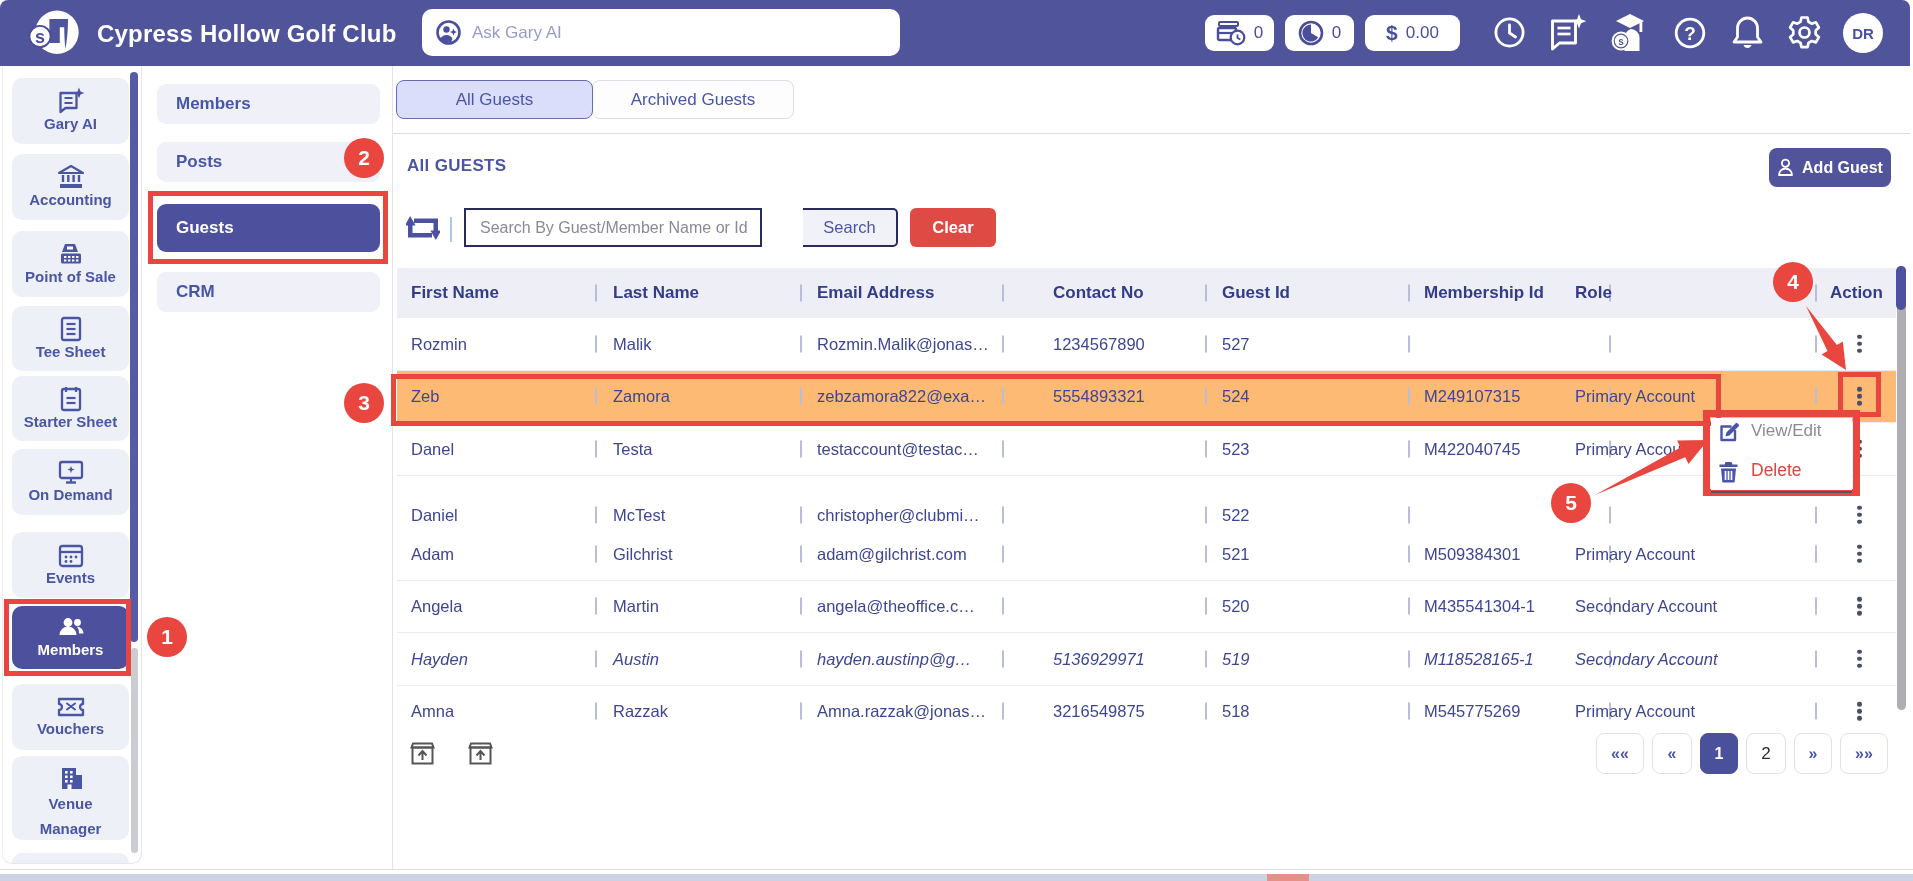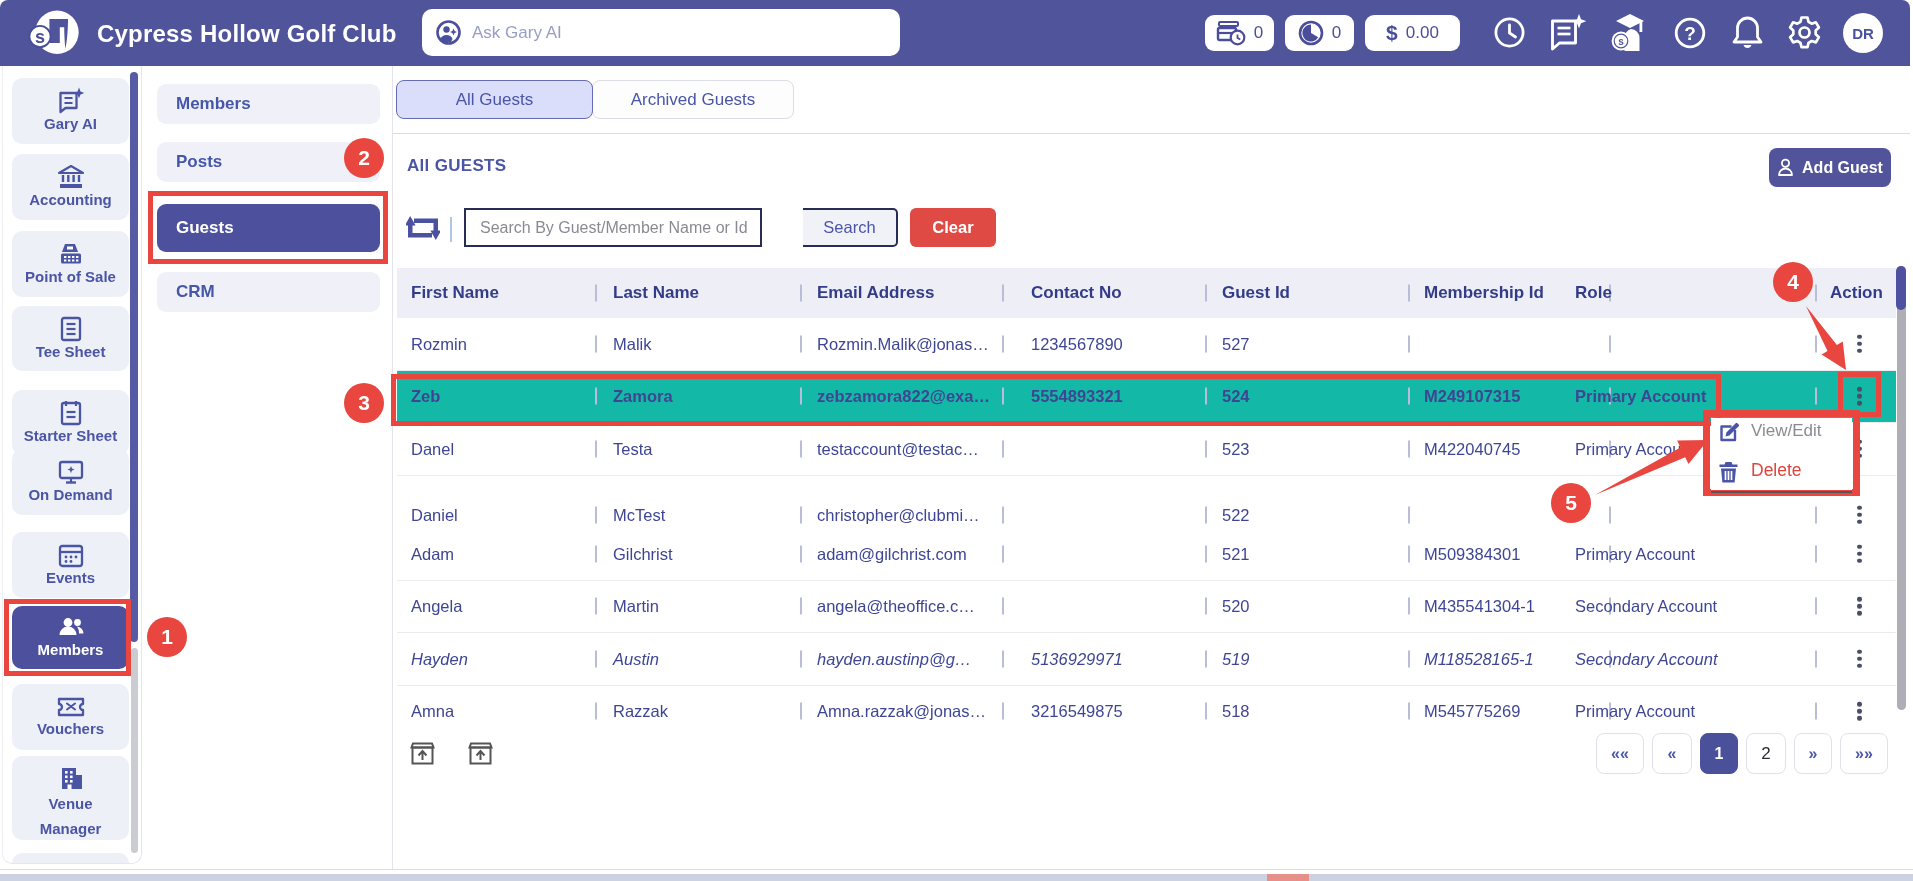--- a/index.html
+++ b/index.html
@@ -59,24 +59,24 @@
   #btnClear { position:absolute; left:910px; top:208px; width:86px; height:39px;
     background:#DF4A45; border-radius:6px; color:#fff; font-size:16.5px; font-weight:bold;
     display:flex; align-items:center; justify-content:center; }
 
   
   #tbl { position:absolute; left:397px; top:268px; width:1499px; height:455px; overflow:hidden; }
   #thead { position:absolute; left:0; top:0; width:1499px; height:50px; background:#EDEEF6;
     color:#333C88; font-weight:bold; font-size:17px; }
   .trow { position:absolute; left:0; width:1499px; height:52.5px; background:#fff;
     border-bottom:1px solid #EBEBF2; color:#3E4694; font-size:16.5px; }
-  .trow.grn { background:#14b8a6;font-weight:bold; }
+  .trow.grn { background:#fdba74; }
   .cell { position:absolute; top:50%; transform:translateY(-50%); white-space:nowrap; }
   .sep { position:absolute; top:50%; transform:translateY(-50%); width:2px; height:17px; background:#B9BDD9; }
-  .co1{left:14px}.co2{left:216px}.co3{left:420px}.co4{left:634px}.co5{left:825px}.co6{left:1027px}.co7{left:1178px}.co8{left:1433px}
+  .co1{left:14px}.co2{left:216px}.co3{left:420px}.co4{left:656px}.co5{left:825px}.co6{left:1027px}.co7{left:1178px}.co8{left:1433px}
   .sp1{left:198px}.sp2{left:403px}.sp3{left:605px}.sp4{left:808px}.sp5{left:1011px}.sp6{left:1212px}.sp7{left:1418px}
   .dots { position:absolute; left:1460px; top:50%; width:4.5px; height:4.5px; border-radius:50%;
     background:#4A4F68; transform:translateY(-50%);
     box-shadow:0 -7px 0 #4A4F68, 0 7px 0 #4A4F68; }
 
   
   .pg { position:absolute; top:733px; height:41px; background:#fff; border:1px solid #DFE1EC;
     border-radius:8px; color:#4A55A8; font-size:16px; font-weight:bold;
     display:flex; align-items:center; justify-content:center; }
   .pg.act { background:#4B509B; color:#fff; border-color:#4B509B; font-size:16px; }
@@ -216,21 +216,21 @@
     </div>
   <div class="scard" style="top:240px;height:65px;padding-top:9px;">
     <svg width="26" height="28" viewBox="0 0 26 28">
       <rect x="4" y="3" width="18" height="22" rx="2" fill="none" stroke="#4A55A4" stroke-width="2.3"></rect>
       <line x1="8.5" y1="9" x2="17.5" y2="9" stroke="#4A55A4" stroke-width="2.2"></line>
       <line x1="8.5" y1="14" x2="17.5" y2="14" stroke="#4A55A4" stroke-width="2.2"></line>
       <line x1="8.5" y1="19" x2="17.5" y2="19" stroke="#4A55A4" stroke-width="2.2"></line>
     </svg>
     <div>Tee Sheet</div>
     </div>
-  <div class="scard" style="top:324px;height:65px;padding-top:9px;">
+  <div class="scard" style="top:310px;height:65px;padding-top:9px;">
     <svg width="26" height="28" viewBox="0 0 26 28">
       <rect x="4" y="4" width="18" height="21" rx="2" fill="none" stroke="#4A55A4" stroke-width="2.3"></rect>
       <line x1="8" y1="2" x2="8" y2="7" stroke="#4A55A4" stroke-width="2.2"></line>
       <line x1="18" y1="2" x2="18" y2="7" stroke="#4A55A4" stroke-width="2.2"></line>
       <line x1="8.5" y1="13" x2="17.5" y2="13" stroke="#4A55A4" stroke-width="2.2"></line>
       <line x1="8.5" y1="18" x2="17.5" y2="18" stroke="#4A55A4" stroke-width="2.2"></line>
     </svg>
     <div>Starter Sheet</div>
     </div>
   <div class="scard" style="top:466px;height:66px;padding-top:9px;">

